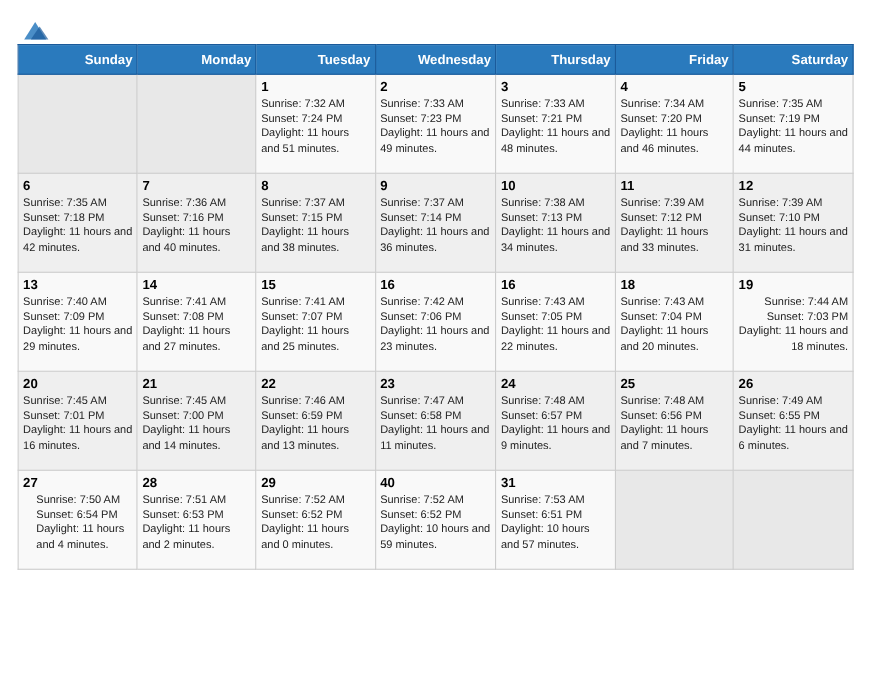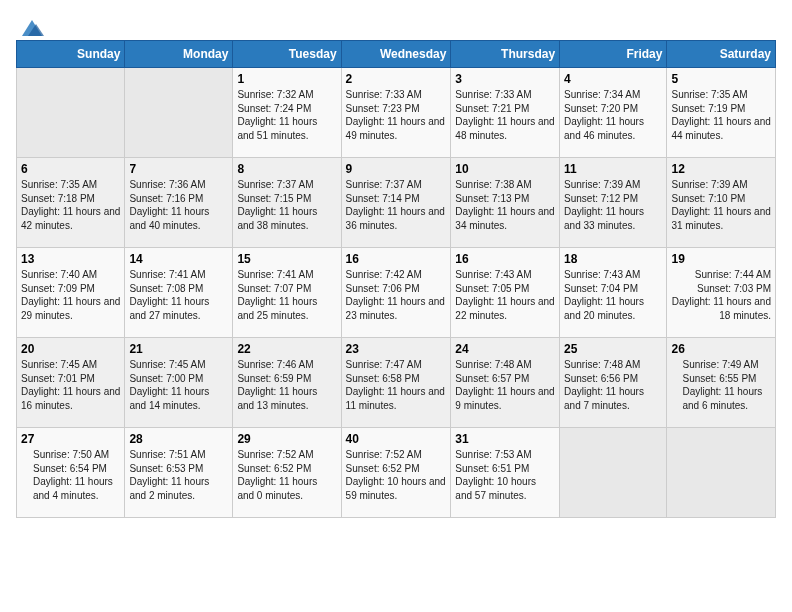--- a/index.html
+++ b/index.html
@@ -256,21 +256,21 @@
 Daylight: 11 hours and 9 minutes.</div>
         </td>
         <td>
           <span class="day-num">25</span>
           <div class="cell-text" style="white-space: pre-wrap;">Sunrise: 7:48 AM
 Sunset: 6:56 PM
 Daylight: 11 hours and 7 minutes.</div>
         </td>
         <td>
           <span class="day-num">26</span>
-          <div class="cell-text" style="white-space: pre-wrap; margin-left: 11px;">Sunrise: 7:49 AM
+          <div class="cell-text" style="white-space: pre-wrap;">Sunrise: 7:49 AM
 Sunset: 6:55 PM
 Daylight: 11 hours and 6 minutes.</div>
         </td>
       </tr>
       <tr>
         <td>
           <span class="day-num">27</span>
           <div class="cell-text" style="white-space: pre-wrap; margin-left: 12px;">Sunrise: 7:50 AM
 Sunset: 6:54 PM
 Daylight: 11 hours and 4 minutes.</div>

